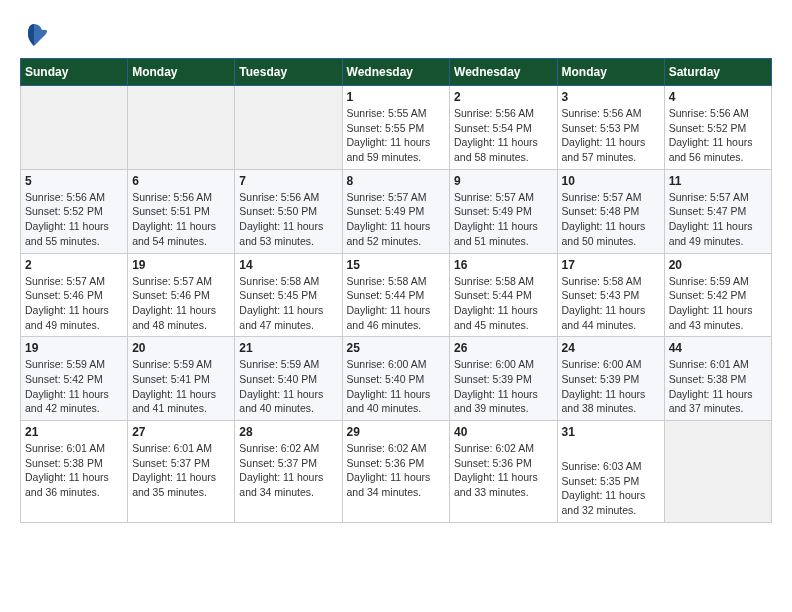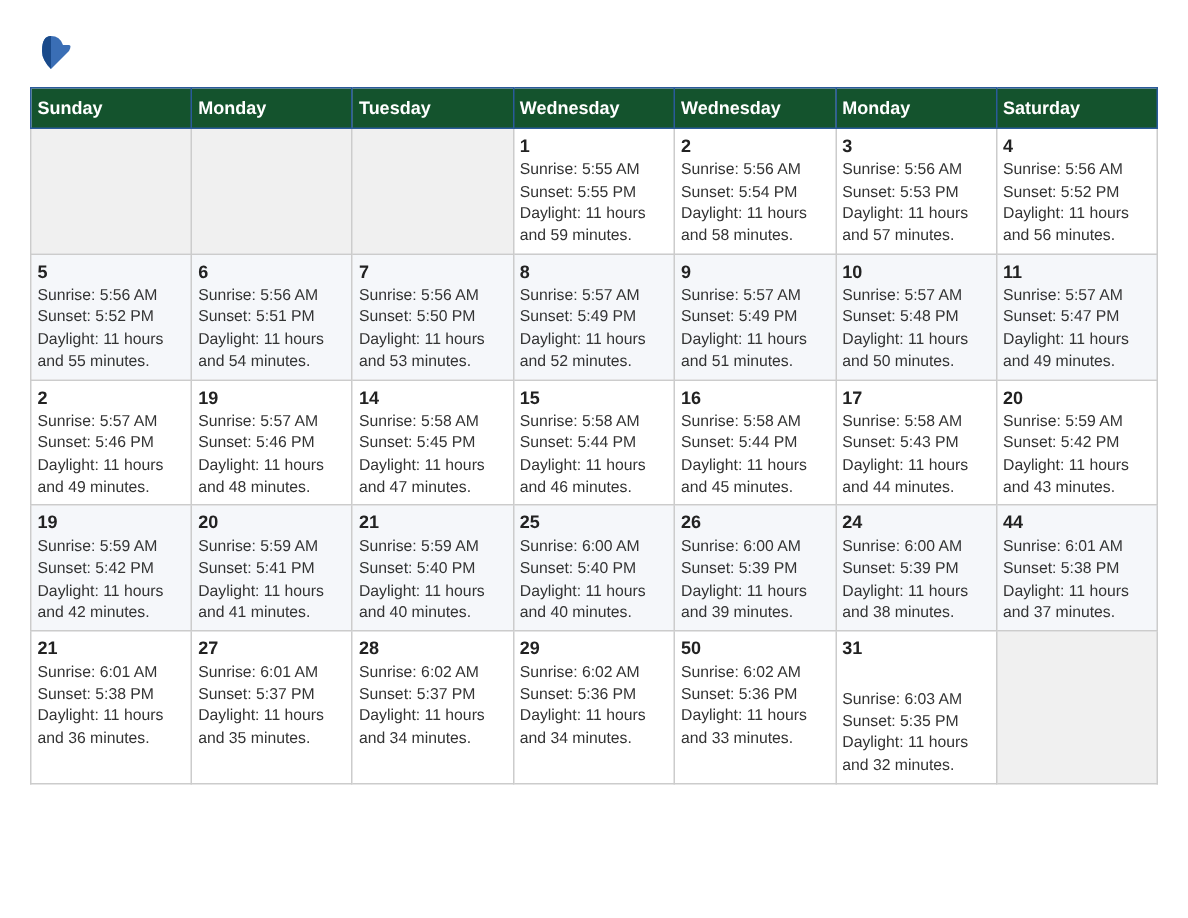--- a/index.html
+++ b/index.html
@@ -328,21 +328,21 @@
 and 34 minutes.</div>
         </td>
         <td>
           <span class="day-num">29</span>
           <div class="day-info" style="white-space: pre-line;">Sunrise: 6:02 AM
 Sunset: 5:36 PM
 Daylight: 11 hours
 and 34 minutes.</div>
         </td>
         <td>
-          <span class="day-num">50</span>
+          <span class="day-num">40</span>
           <div class="day-info" style="white-space: pre-line;">Sunrise: 6:02 AM
 Sunset: 5:36 PM
 Daylight: 11 hours
 and 33 minutes.</div>
         </td>
         <td>
           <span class="day-num">31</span>
           <div class="day-info" style="white-space: pre-line; margin-top: 20px;">Sunrise: 6:03 AM
 Sunset: 5:35 PM
 Daylight: 11 hours

